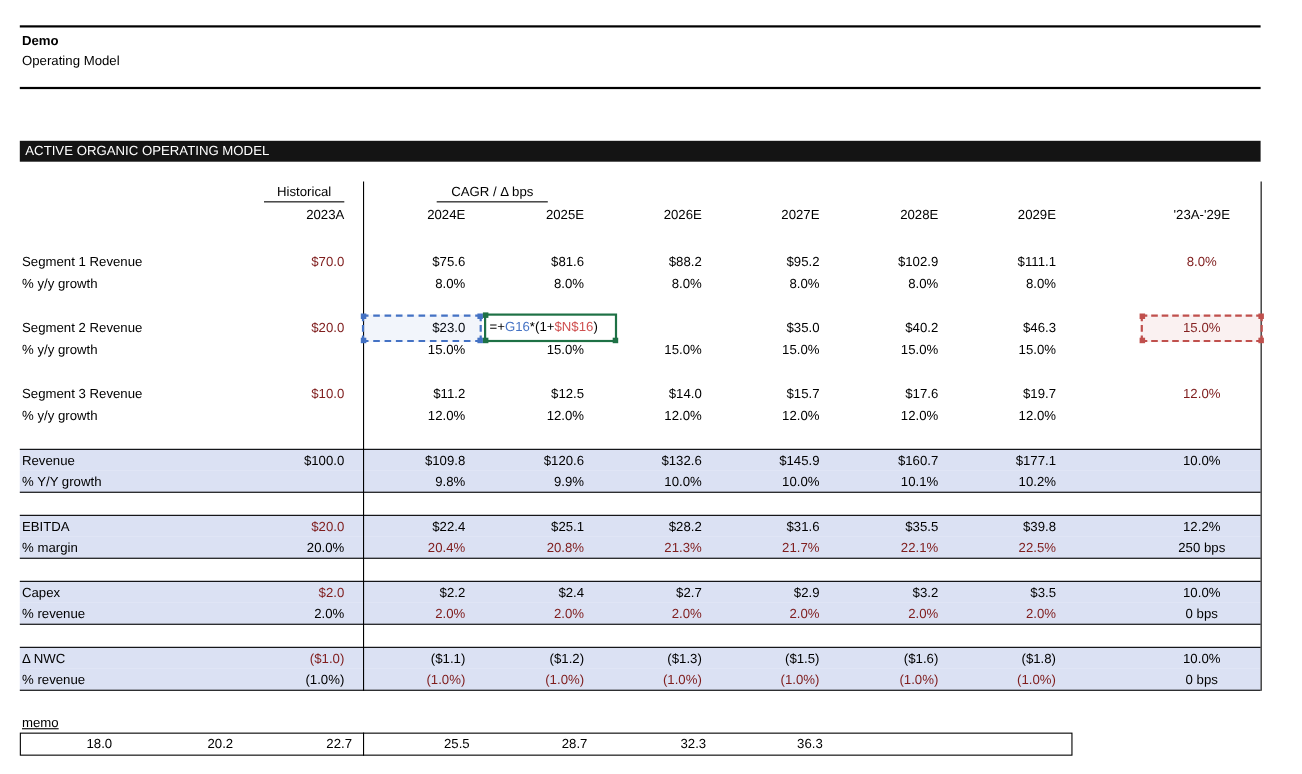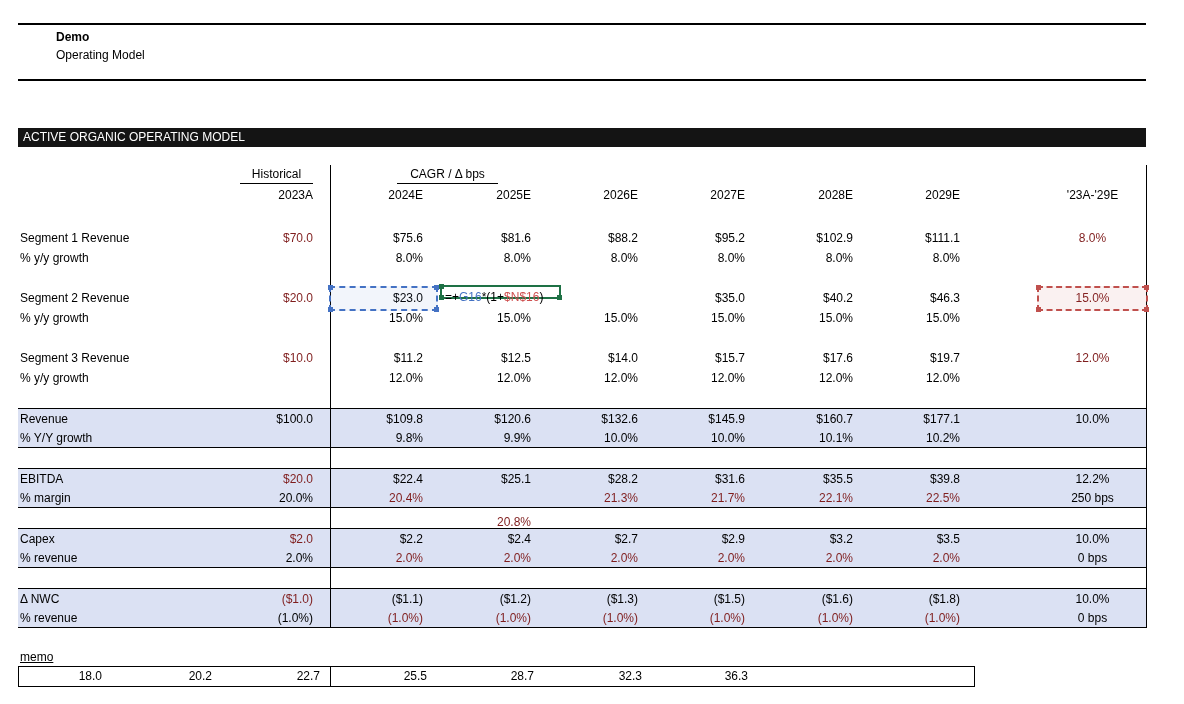--- a/index.html
+++ b/index.html
@@ -8,21 +8,21 @@
     width:1184px; height:704px; background:#ffffff; overflow:hidden;
     font-family:"Liberation Sans", sans-serif; font-size:12px; color:#000;
   }
   .sheet { position:relative; width:1184px; height:704px; }
 
   
   .doc-header {
     position:absolute; left:18px; top:23px; width:1128px; height:58px;
     border-top:2px solid #000; border-bottom:2px solid #000; padding:3px 2px 0 2px;
   }
-  .doc-header div { height:18px; line-height:18px;margin-left:36px; }
+  .doc-header div { height:18px; line-height:18px; }
   .doc-title { font-weight:bold; }
 
   
   .model { position:absolute; left:18px; top:128px; width:1128px; }
   .title-bar { height:19px; background:#141414; color:#fff; line-height:19px; padding-left:5px; font-size:12px; }
   .hdr-gap { height:18px; }
   .row { display:flex; height:20px; line-height:20px; }
   .row.gap-row { height:23px; }
   .cell { flex:none; height:100%; overflow:visible; white-space:nowrap; }
   .lbl { padding-left:2px; }
@@ -205,21 +205,21 @@
           <div class="cell num" style="width: 107px;">$31.6</div>
           <div class="cell num" style="width: 108px;">$35.5</div>
           <div class="cell num" style="width: 107px;">$39.8</div>
           <div class="cell" style="width: 64px;"></div>
           <div class="cell cagr" style="width: 107px;">12.2%</div>
         </div>
         <div class="row band band-bottom">
           <div class="cell lbl" style="width: 212px;">% margin</div>
           <div class="cell num hist" style="width: 100px;">20.0%</div>
           <div class="cell num blue" style="width: 108px;">20.4%</div>
-          <div class="cell num blue" style="width: 108px; margin-top: 24px;">20.8%</div>
+          <div class="cell num blue" style="width: 108px;">20.8%</div>
           <div class="cell num blue" style="width: 107px;">21.3%</div>
           <div class="cell num blue" style="width: 107px;">21.7%</div>
           <div class="cell num blue" style="width: 108px;">22.1%</div>
           <div class="cell num blue" style="width: 107px;">22.5%</div>
           <div class="cell" style="width: 64px;"></div>
           <div class="cell cagr" style="width: 107px;">250 bps</div>
         </div>
         <div class="row"></div>
         <div class="row band band-top">
           <div class="cell lbl" style="width: 212px;">Capex</div>
@@ -287,21 +287,21 @@
   <div class="vline" style="left:1146px; top:165px; height:463px;"></div>
   <div class="vline" style="left:330px; top:666px; height:21px;"></div>
 
   <div class="ovl ref-box-blue" style="left:329px; top:286px; width:109px; height:25px;">
     <div class="handle h-blue h-tl"></div>
     <div class="handle h-blue h-tr"></div>
     <div class="handle h-blue h-bl"></div>
     <div class="handle h-blue h-br"></div>
   </div>
 
-  <div class="ovl edit-box" style="left:440px; top:285px; width:121px; height:14px;" id="formula-cell">
+  <div class="ovl edit-box" style="left:440px; top:285px; width:121px; height:26px;" id="formula-cell">
     <div class="handle h-green h-tl"></div>
     <div class="handle h-green h-bl"></div>
     <div class="handle h-green h-br"></div>
     <span id="formula-text"><span class="tok-black">=+</span><span class="tok-blue">G16</span><span class="tok-black">*(1+</span><span class="tok-red">$N$16</span><span class="tok-black">)</span></span>
   </div>
 
   <div class="ovl ref-box-red" style="left:1037px; top:286px; width:111px; height:25px;">
     <div class="handle h-red h-tl"></div>
     <div class="handle h-red h-tr"></div>
     <div class="handle h-red h-bl"></div>

